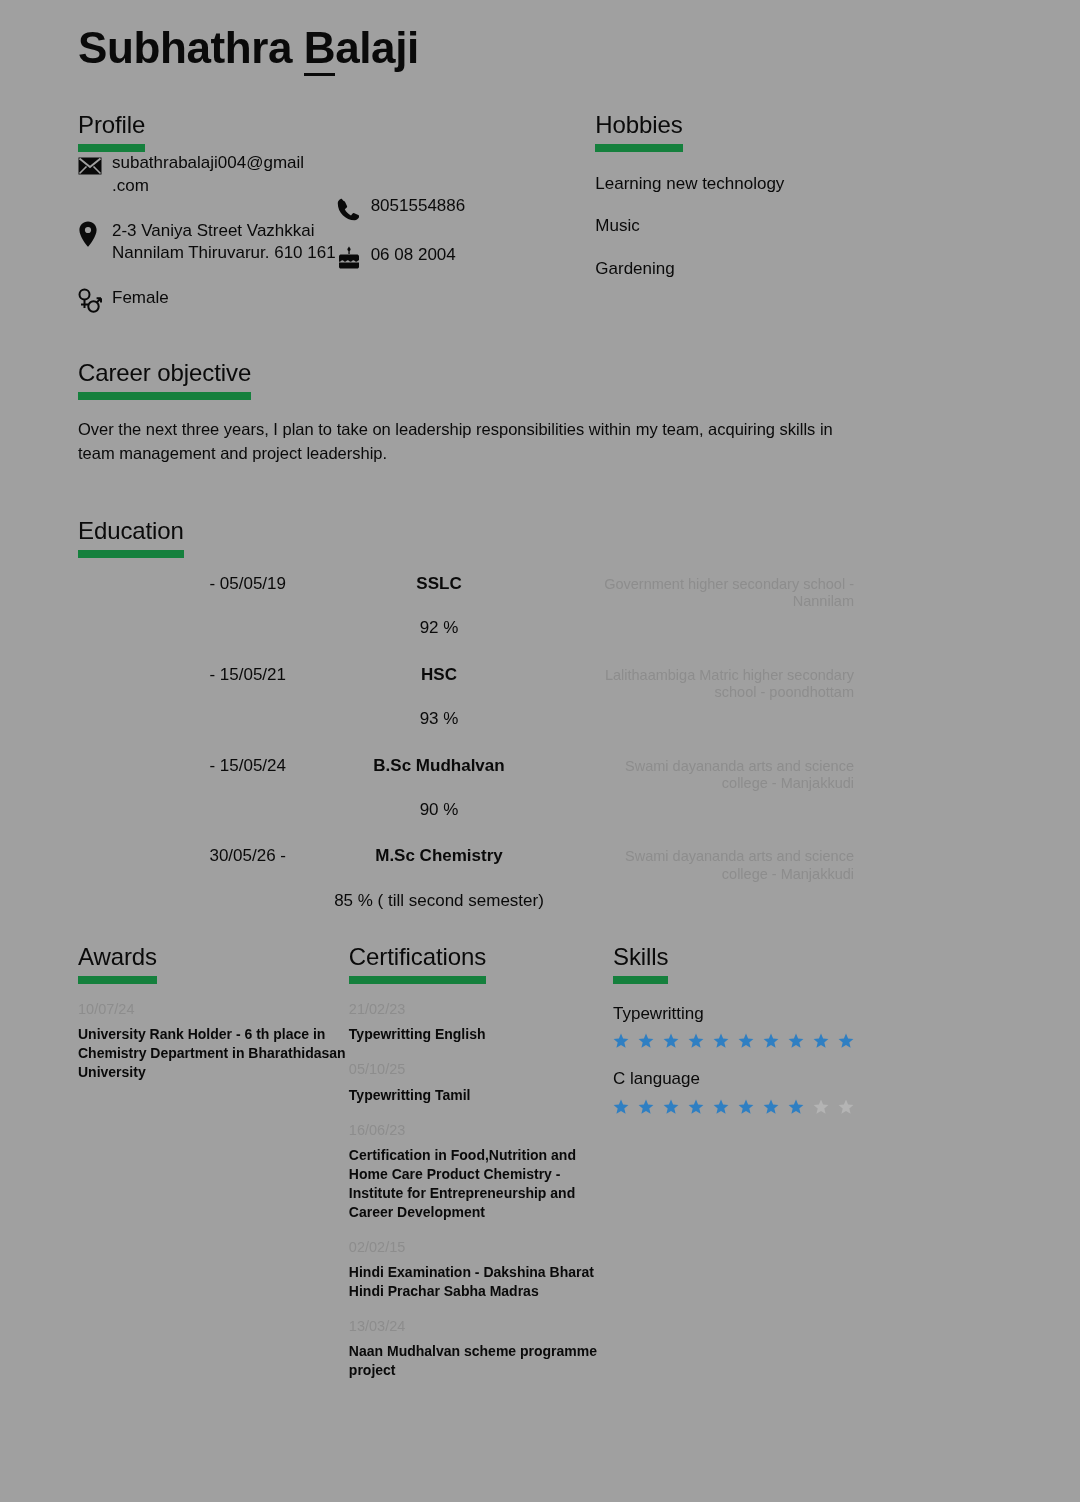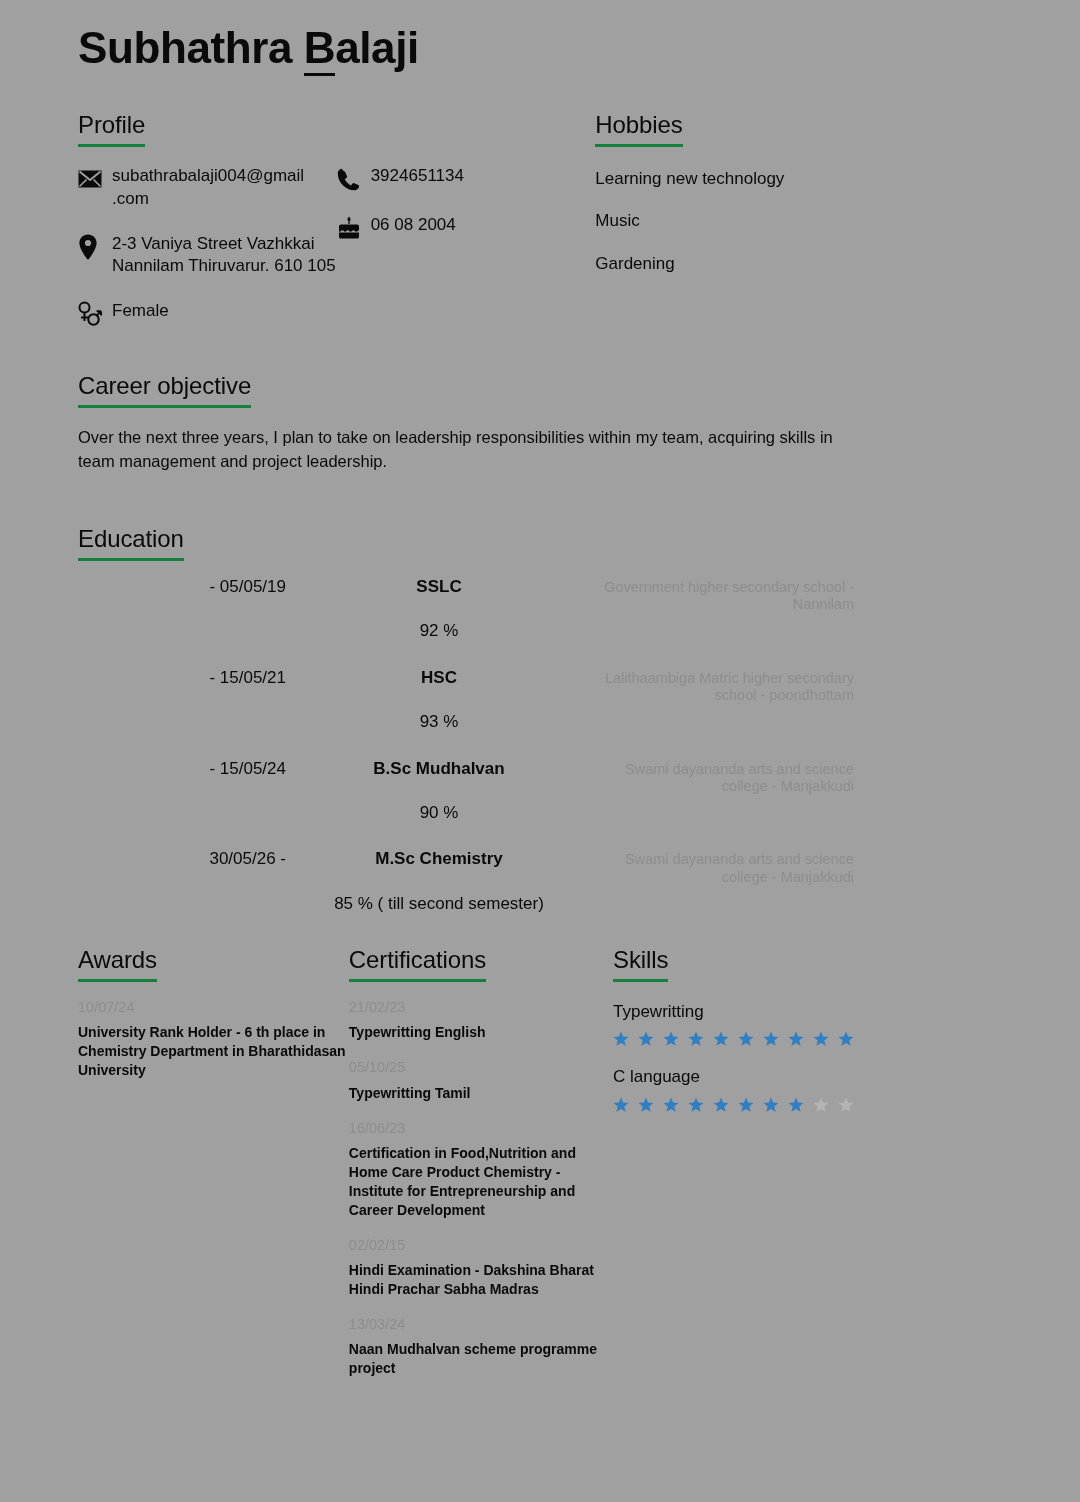--- a/index.html
+++ b/index.html
@@ -45,36 +45,36 @@
   }
 
   
   .sec-head {
     display: inline-block;
     font-size: 24px;
     font-weight: 400;
     letter-spacing: -0.1px;
     margin: 0;
     padding-bottom: 7px;
-    border-bottom: 3px solid #15803d;
+    border-bottom: 8px solid #15803d;
   }
   .sec-head-wrap { line-height: 1; }
 
   
   .top-row {
     display: flex;
     margin-top: 40px;
   }
   .top-left  { width: 640px; }
   .top-right { width: 320px; padding-left: 0px; }
 
   .contact-grid {
     display: flex;
     flex-wrap: wrap;
-    margin-top: 18px;
+    align-items: center;
   }
   .contact-col { width: 50%; }
   .contact-item {
     display: flex;
     align-items: flex-start;
     margin-bottom: 22px;
   }
   .contact-item .ic {
     width: 34px;
     min-width: 34px;
@@ -204,21 +204,21 @@
             <span class="txt">subathrabalaji004@gmail .com</span>
           </div>
 
           <div class="contact-item">
             <span class="ic">
               <svg width="20" height="26" viewBox="0 0 20 26">
                   <path d="M10 0.5C5 0.5 1.4 4.2 1.4 9c0 6.2 7.3 15.5 8 16.2.3.3.9.3 1.2 0 .7-.7 8-10 8-16.2 0-4.8-3.6-8.5-8.6-8.5z" fill="#0a0a0a"></path>
                   <circle cx="10" cy="9" r="3.1" fill="#a0a0a0"></circle>
                 </svg>
             </span>
-            <span class="txt">2-3 Vaniya Street Vazhkkai Nannilam Thiruvarur. 610 105</span>
+            <span class="txt">2-3 Vaniya Street Vazhkkai Nannilam Thiruvarur. 610 161</span>
           </div>
 
           <div class="contact-item">
             <span class="ic">
               <svg width="24" height="26" viewBox="0 0 24 26">
                 <circle cx="6.5" cy="6.5" r="5" fill="none" stroke="#0a0a0a" stroke-width="2"></circle>
                 <path d="M6.5 11.5 V20 M3 16.5 H10" stroke="#0a0a0a" stroke-width="2" fill="none"></path>
                 <circle cx="15.5" cy="18.5" r="5.2" fill="none" stroke="#0a0a0a" stroke-width="2"></circle>
                 <path d="M18.6 14.6 L23 10.2 M23 10.2 H18.6 M23 10.2 V14.6" stroke="#0a0a0a" stroke-width="2" fill="none"></path>
               </svg>
@@ -229,21 +229,21 @@
         </div>
 
         <div class="contact-col">
 
           <div class="contact-item">
             <span class="ic">
               <svg width="22" height="23" viewBox="0 0 22 23">
                   <path d="M4.6 0.8C3 0.8 0.8 3 0.8 5.4c0 9 7.8 16.8 16.8 16.8 2.4 0 4.6-2.2 4.6-3.8 0-.6-.3-1-.9-1.3l-4-1.9c-.7-.3-1.4-.1-1.9.5l-1.4 1.7c-2.7-1.3-4.9-3.5-6.2-6.2l1.7-1.4c.6-.5.8-1.2.5-1.9L8.1 3.9c-.3-.6-.8-.9-1.4-.9z" fill="#0a0a0a"></path>
                 </svg>
             </span>
-            <span class="txt">3924651134</span>
+            <span class="txt">8051554886</span>
           </div>
 
           <div class="contact-item">
             <span class="ic">
               <svg width="24" height="24" viewBox="0 0 24 24">
                 <path d="M12 0.5c0 0-1.6 2-1.6 3 0 .9.7 1.5 1.6 1.5s1.6-.6 1.6-1.5c0-1-1.6-3-1.6-3z" fill="#0a0a0a"></path>
                 <rect x="11.4" y="4.6" width="1.3" height="3.4" fill="#0a0a0a"></rect>
                 <path d="M4 8.6h16c1.1 0 2 .9 2 2v3.6c-1.4 0-1.4 1.5-2.8 1.5s-1.4-1.5-2.8-1.5-1.4 1.5-2.8 1.5-1.4-1.5-2.8-1.5-1.4 1.5-2.8 1.5S6.8 14.2 5.4 14.2c-1.4 0-1.4 1.5-2.8 1.5H2v-5.1c0-1.1.9-2 2-2z" fill="#0a0a0a"></path>
                 <path d="M2 16.6h20v4.2c0 1-.8 1.8-1.8 1.8H3.8c-1 0-1.8-.8-1.8-1.8v-4.2z" fill="#0a0a0a"></path>
               </svg>

